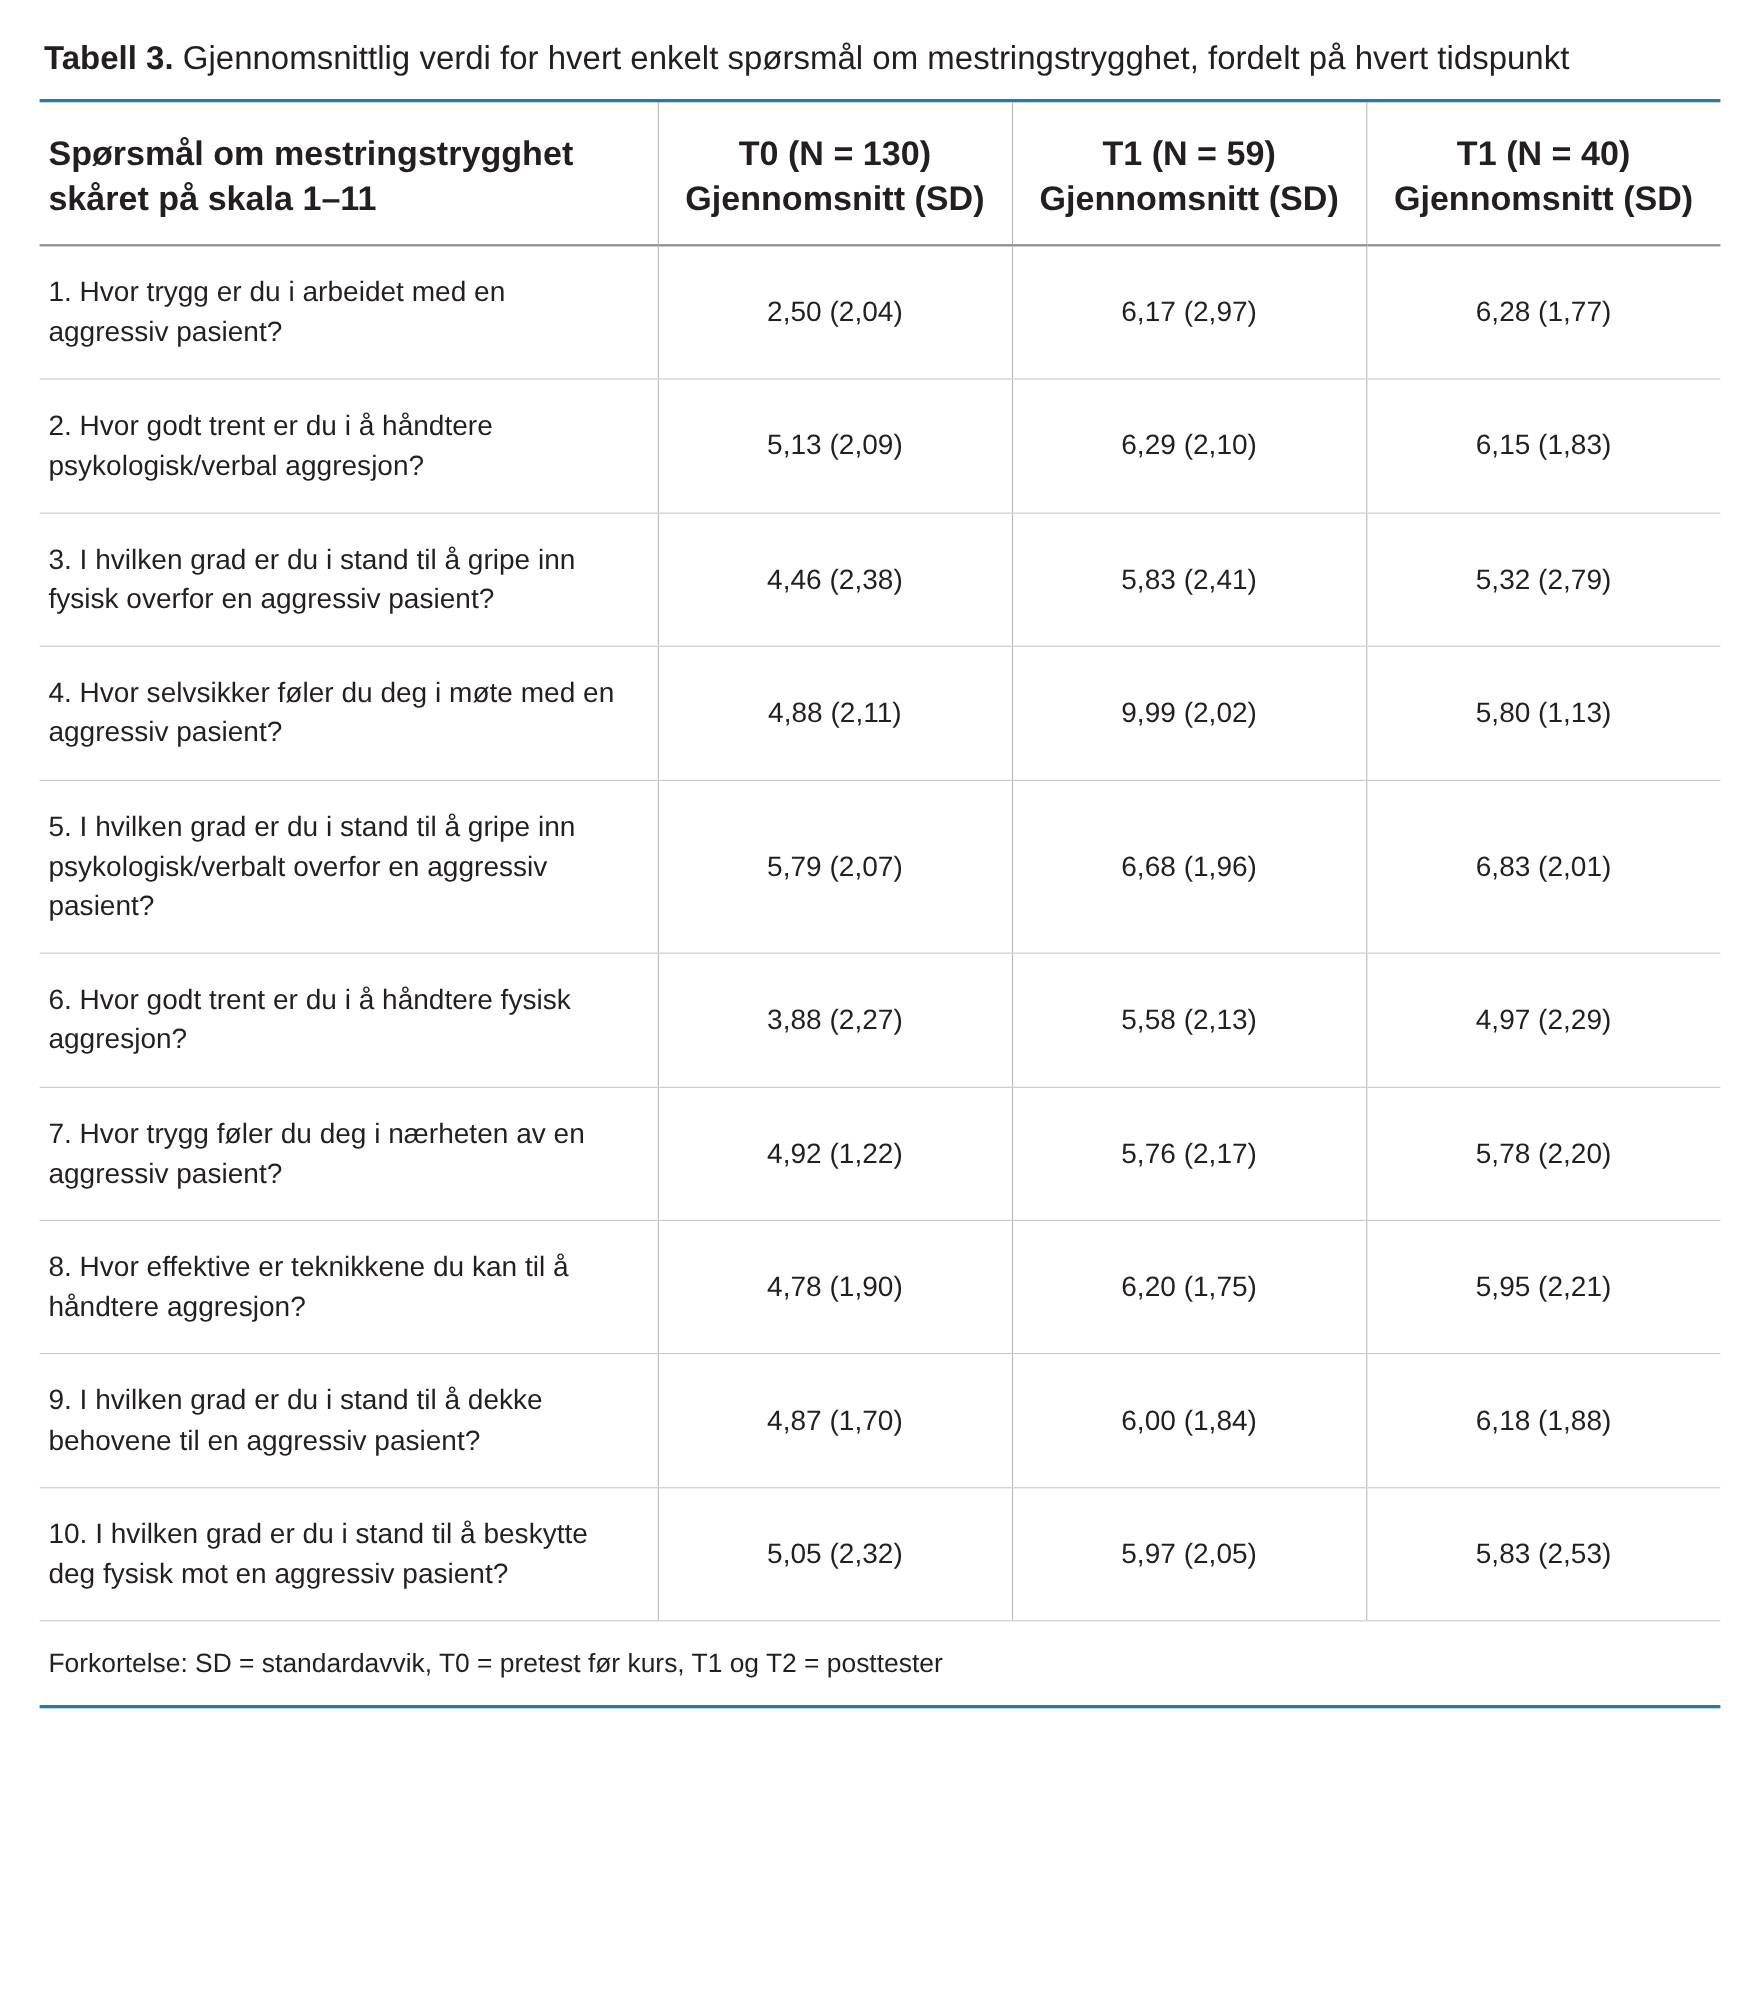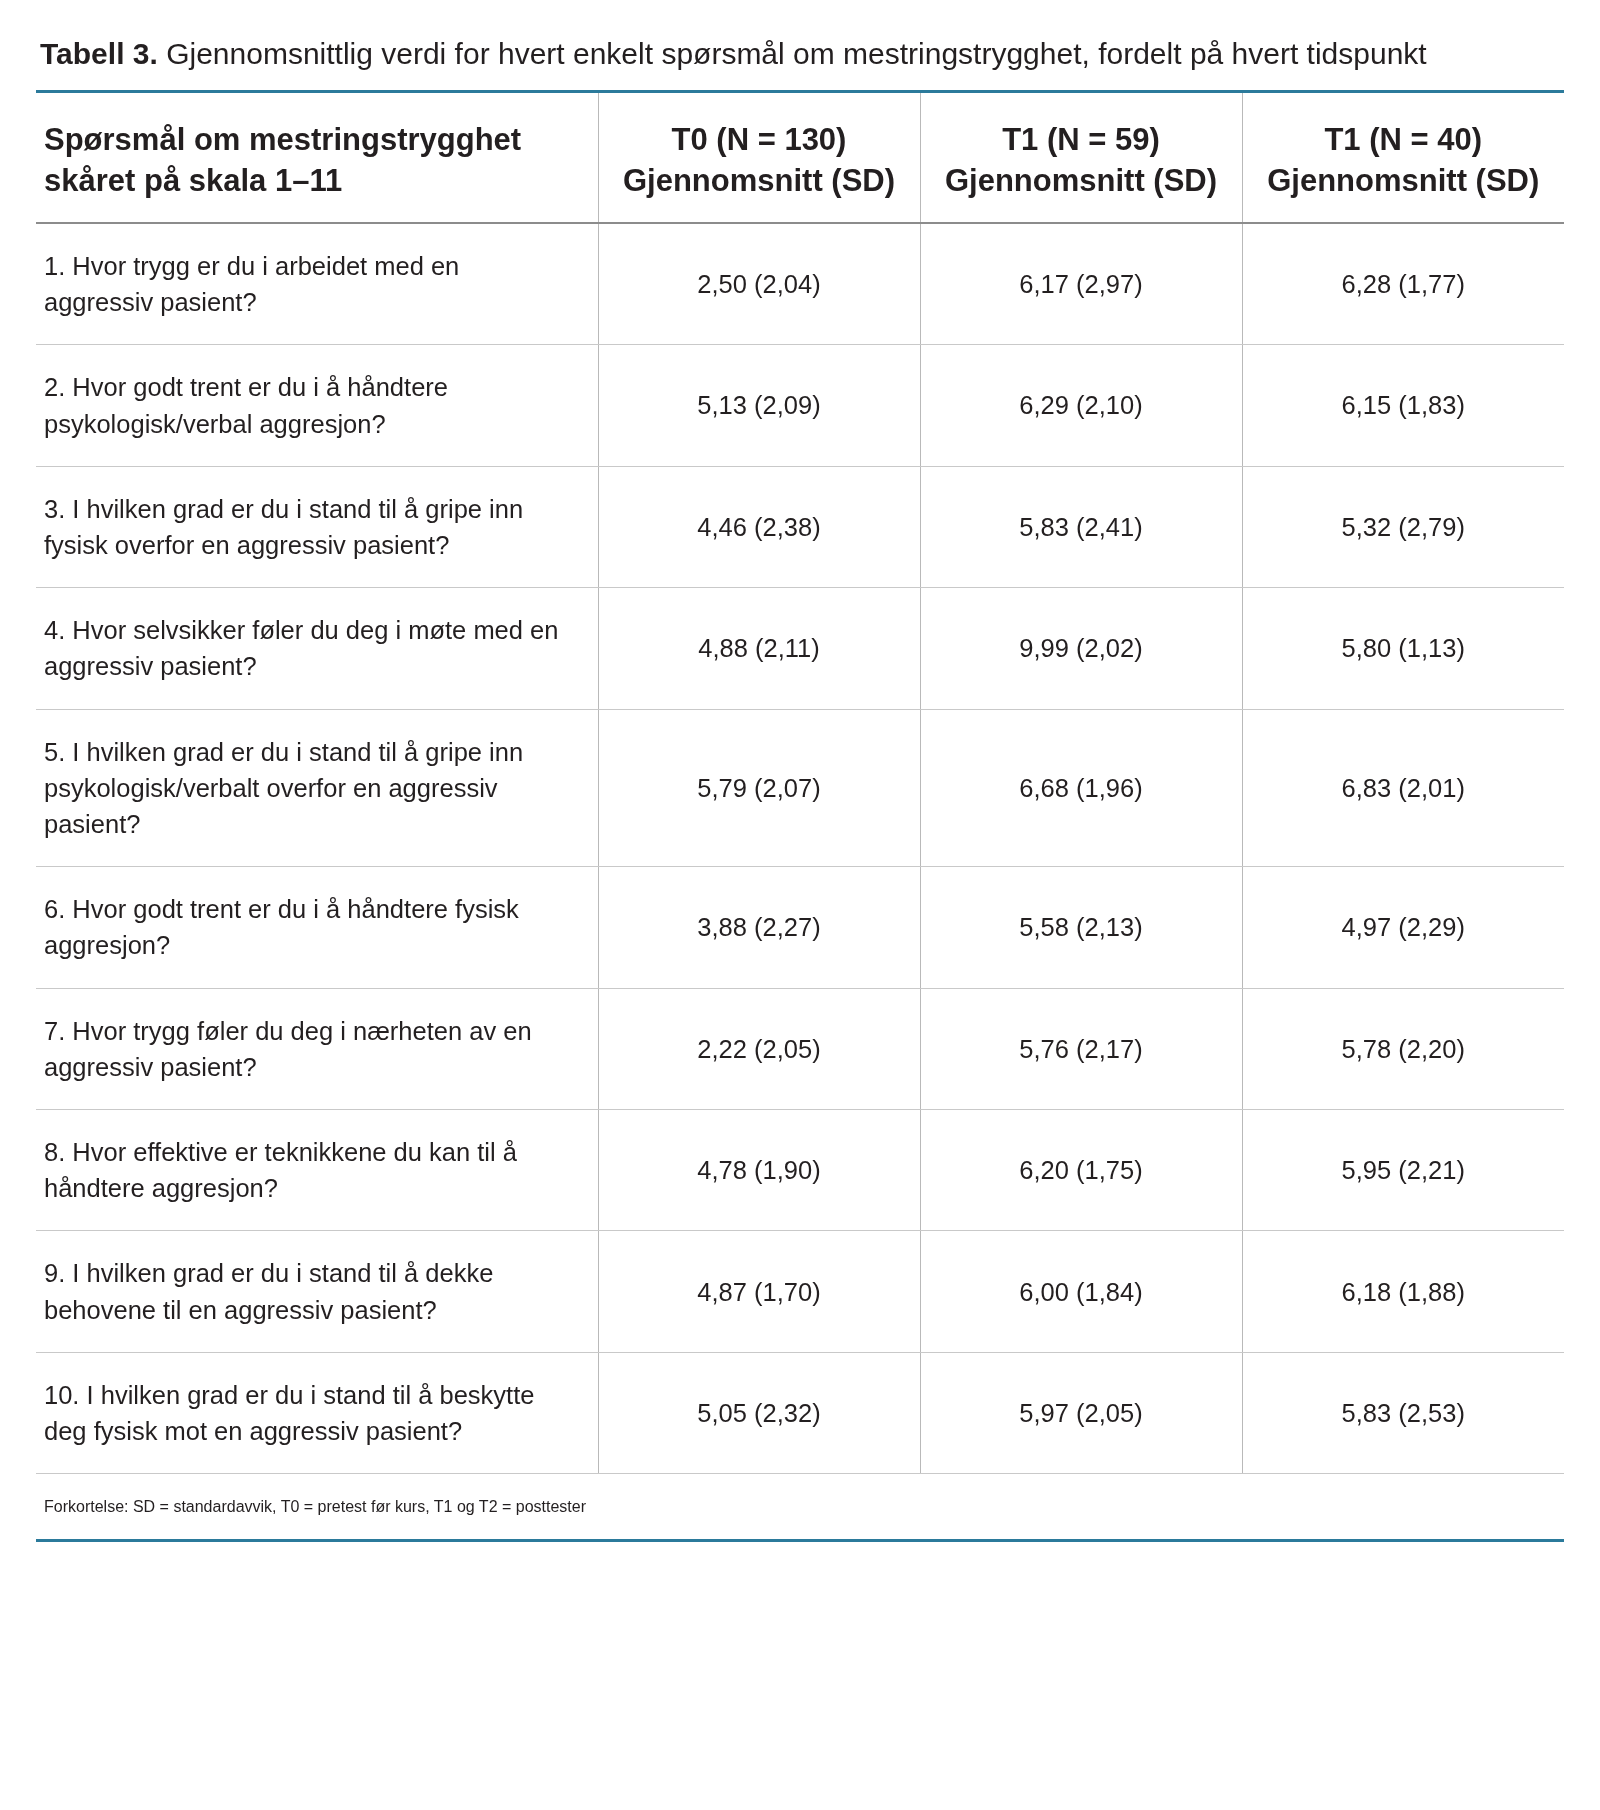--- a/index.html
+++ b/index.html
@@ -78,21 +78,21 @@
     padding-right: 26px;
     margin-top: 24px;
   }
   tbody td.vsep {
     border-left: 1px solid #b9b9b9;
   }
   tbody tr:last-child td {
     border-bottom: 1px solid #c9c9c9;
   }
   .footnote {
-    font-size: 16px;
+    font-size: 24px;
     line-height: 1.4;
     color: #231f20;
     padding: 22px 8px 20px 8px;
   }
   .rule-bottom {
     border-top: 3px solid #2b7a9b;
   }
 </style>
 </head>
 <body>
@@ -164,21 +164,21 @@
         <td class="vsep">6,83 (2,01)</td>
       </tr>
       <tr>
         <td class="q">6. Hvor godt trent er du i å håndtere fysisk aggresjon?</td>
         <td class="vsep">3,88 (2,27)</td>
         <td class="vsep">5,58 (2,13)</td>
         <td class="vsep">4,97 (2,29)</td>
       </tr>
       <tr>
         <td class="q">7. Hvor trygg føler du deg i nærheten av en aggressiv pasient?</td>
-        <td class="vsep">2,22 (2,05)</td>
+        <td class="vsep">4,92 (1,22)</td>
         <td class="vsep">5,76 (2,17)</td>
         <td class="vsep">5,78 (2,20)</td>
       </tr>
       <tr>
         <td class="q">8. Hvor effektive er teknikkene du kan til å håndtere aggresjon?</td>
         <td class="vsep">4,78 (1,90)</td>
         <td class="vsep">6,20 (1,75)</td>
         <td class="vsep">5,95 (2,21)</td>
       </tr>
       <tr>

